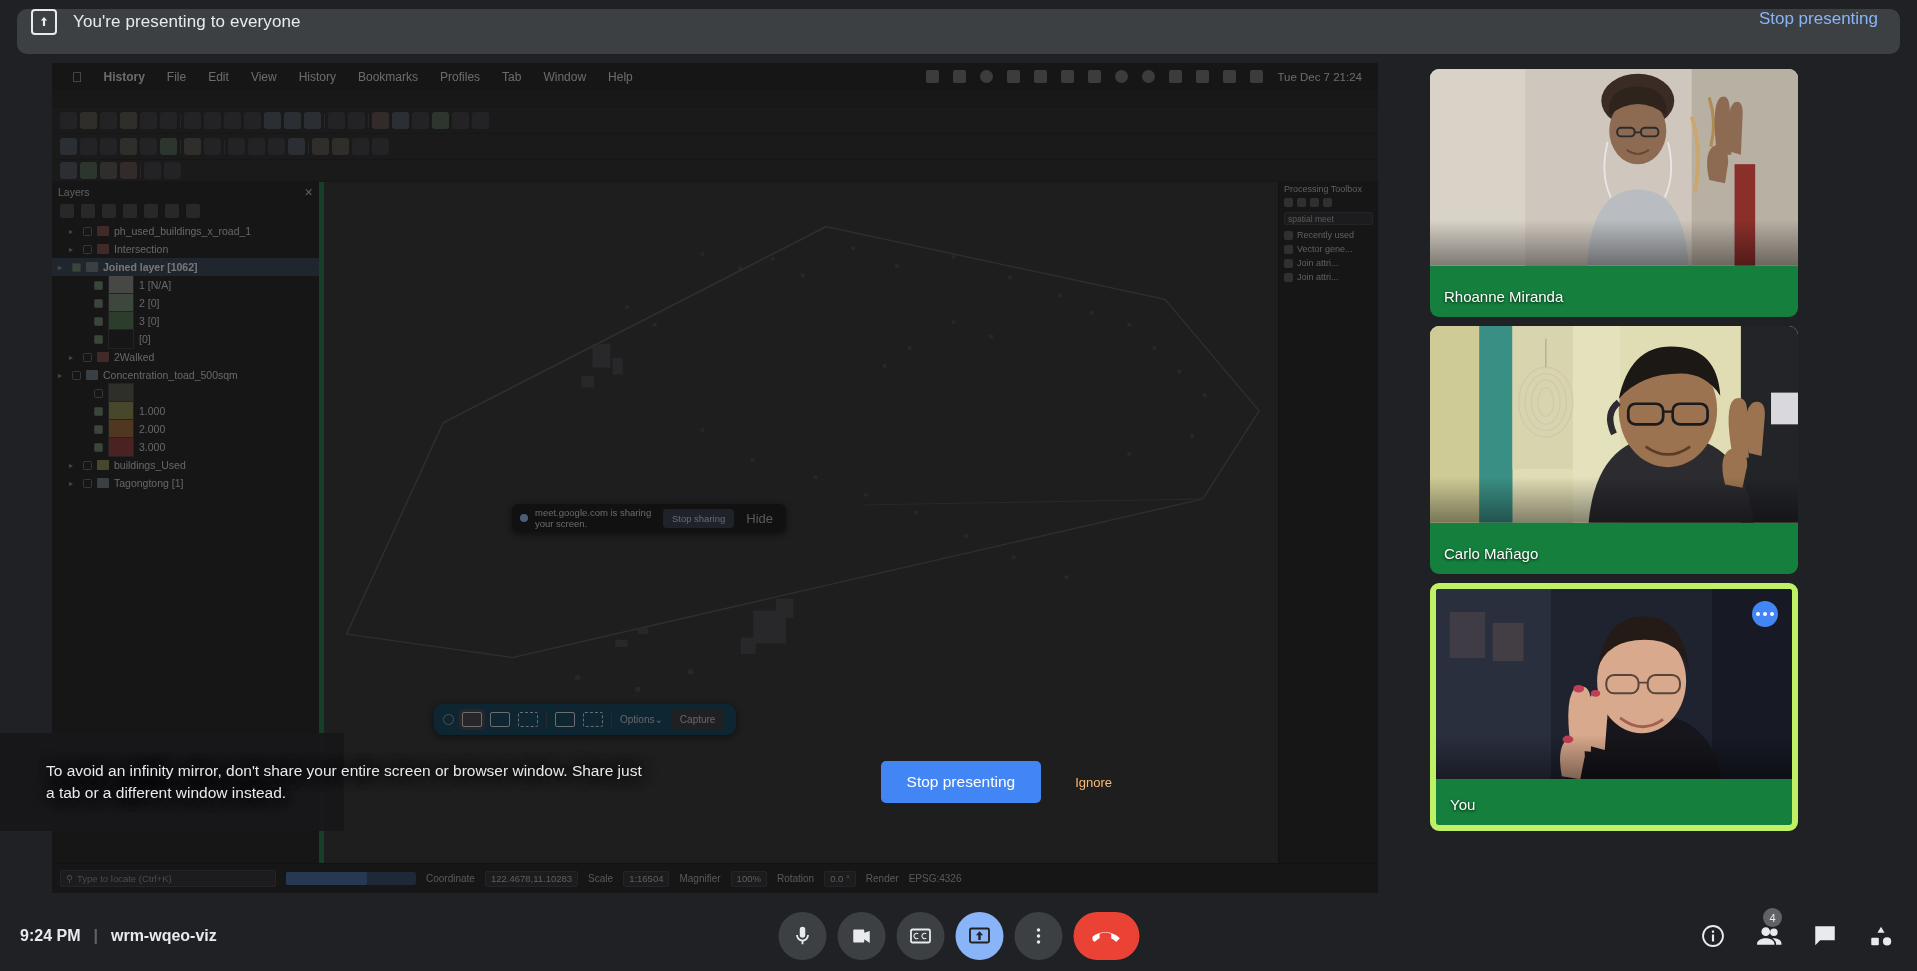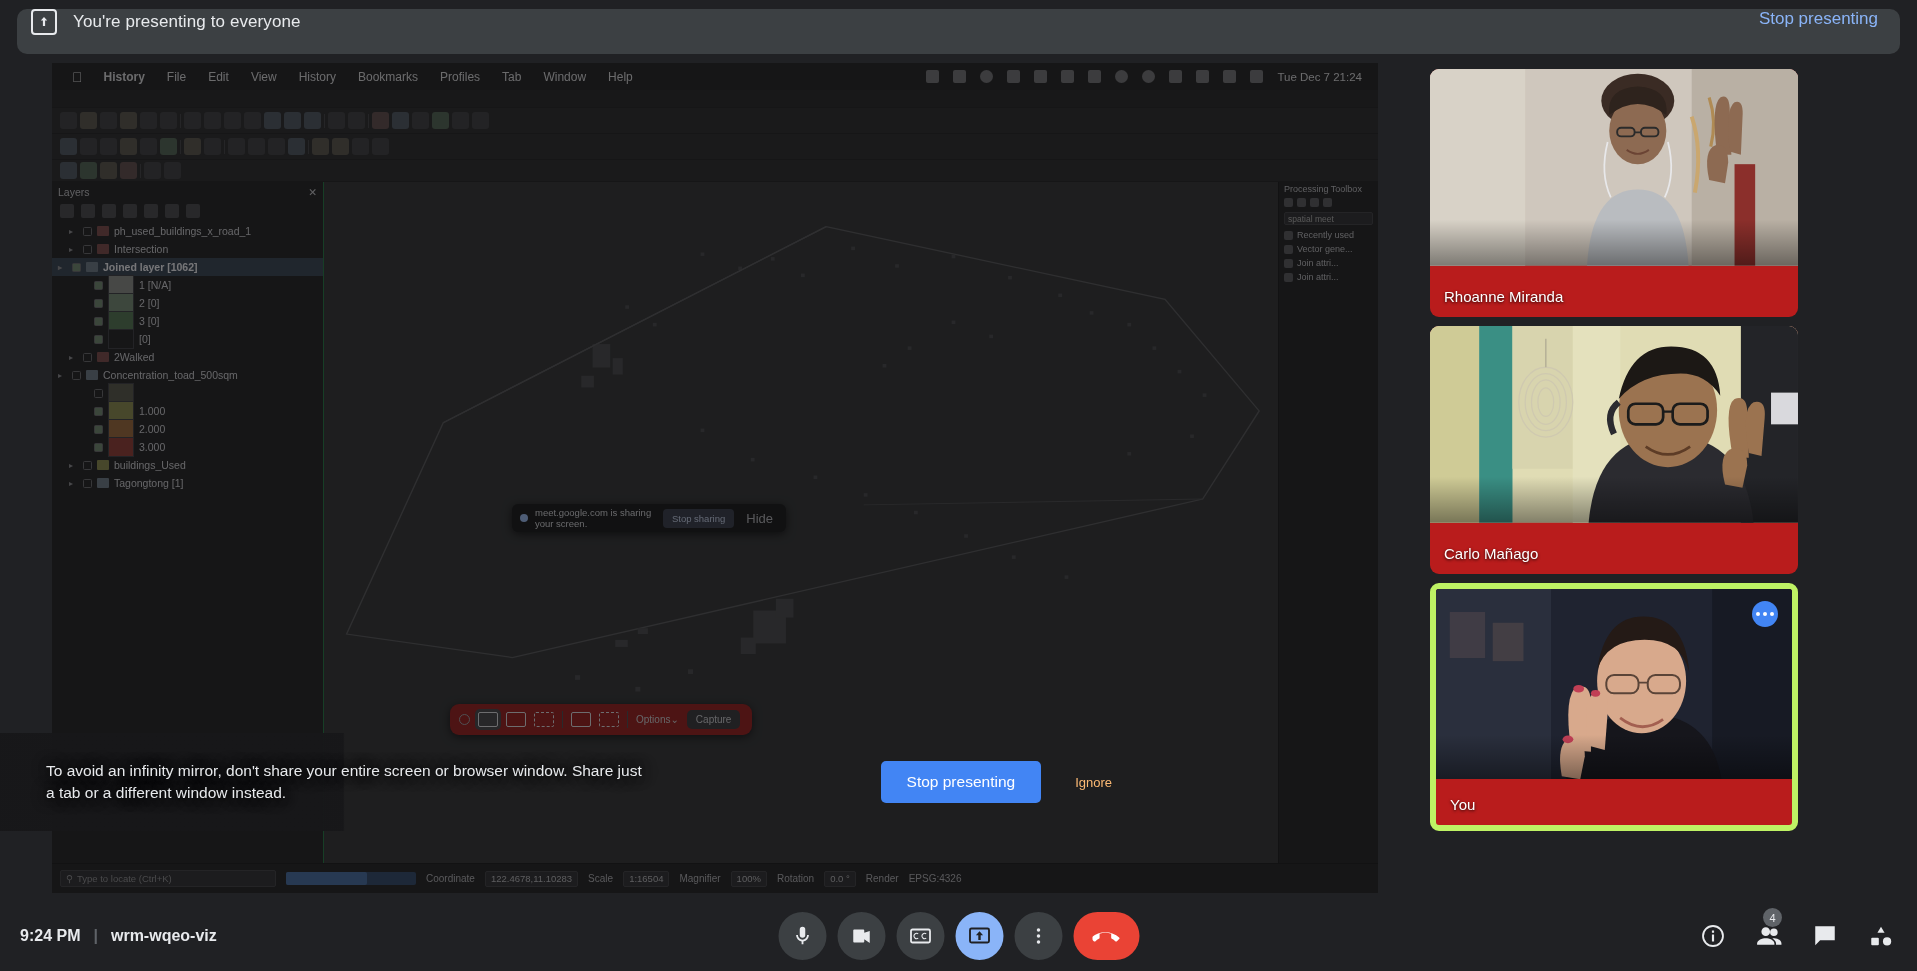--- a/index.html
+++ b/index.html
@@ -71,21 +71,21 @@
   .tbtn { width: 17px; height: 17px; border-radius: 3px; background: #4a4a4f; opacity: .75; }
   .tbtn.o1 { background: #6d6656; }
   .tbtn.o2 { background: #5a6a7a; }
   .tbtn.o3 { background: #7a5a5a; }
   .tbtn.o4 { background: #5a7a5f; }
   .tbtn.sep { width: 1px; background: #505055; height: 14px; border-radius: 0; }
 
   
   .layers-panel {
     position: absolute; left: 0; top: 119px; width: 272px; bottom: 30px;
-    background: #2b2b2e; border-right: 1px solid #15803d;
+    background: #2b2b2e; border-right: 5px solid #15803d;
   }
   .panel-title {
     font-size: 10.5px; color: #b9b9bf; padding: 4px 6px 2px 6px;
     display: flex; justify-content: space-between;
   }
   .layers-toolbar { display: flex; gap: 7px; padding: 4px 8px; align-items: center; }
   .ltbtn { width: 14px; height: 14px; border-radius: 2px; background: #55555b; opacity: .8; }
   .layer-row {
     display: flex; align-items: center; gap: 5px; height: 18px;
     padding-left: 6px; font-size: 10.5px; color: #c3c3c9; white-space: nowrap;
@@ -151,22 +151,22 @@
   }
   .chrome-share-note .dot { width: 8px; height: 8px; border-radius: 50%; background: #8ab4f8; flex: none; }
   .chrome-share-btn {
     background: #3c4254; color: #b9c7e8; border-radius: 4px;
     padding: 4px 9px; font-size: 9.5px; white-space: nowrap;
   }
   .chrome-share-ghost { color: #a9a9b0; font-size: 13px; padding: 0 5px; text-align: right; }
 
   
   .capture-toolbar {
-    position: absolute; left: 398px; top: 641px; width: 302px; height: 31px;
-    background: #b91c1c; border-radius: 9px; box-shadow: 0 2px 10px rgba(0,0,0,.5);
+    position: absolute; left: 382px; top: 641px; width: 302px; height: 31px;
+    background: #0c4a6e; border-radius: 9px; box-shadow: 0 2px 10px rgba(0,0,0,.5);
     display: flex; align-items: center; gap: 8px; padding: 0 9px;
     font-size: 10px; color: #c3c3c9;
   }
   .cap-x { width: 11px; height: 11px; border-radius: 50%; border: 1px solid #9a9aa0; flex: none; }
   .cap-ic { width: 20px; height: 15px; border: 1.6px solid #d2d2d8; border-radius: 2px; flex: none; }
   .cap-ic.active { background: #4a4a50; box-shadow: 0 0 0 3px #4a4a50; border-radius: 2px; }
   .cap-ic.dashed { border-style: dashed; }
   .cap-sep { width: 1px; height: 17px; background: #4e4e54; }
   .cap-label { white-space: nowrap; font-size: 10px; color: #c3c3c9; }
   .cap-capture { background: #3e3e44; border-radius: 5px; padding: 4px 9px; }
@@ -193,21 +193,21 @@
   }
   .btn-ghost {
     background: transparent; color: #fdba74; border: none;
     padding: 12px 16px; font-size: 13px; font-family: inherit; cursor: pointer;
   }
 
   
   .tiles { position: absolute; right: 0; top: 63px; width: 487px; height: 838px; }
   .tile {
     position: absolute; left: 0px; width: 368px; height: 248px;
-    border-radius: 9px; overflow: hidden; background: #b91c1c;
+    border-radius: 9px; overflow: hidden; background: #15803d;
   }
   .tile:nth-child(1) { top: 6px; }
   .tile:nth-child(2) { top: 263px; }
   .tile:nth-child(3) { top: 520px; border: 6px solid #bef264; }
   .tile-name {
     position: absolute; left: 14px; bottom: 12px; color: #fff; font-size: 15px;
     text-shadow: 0 1px 3px rgba(0,0,0,.85); z-index: 4;
   }
   .tile-more {
     position: absolute; right: 14px; top: 12px; width: 26px; height: 26px;

